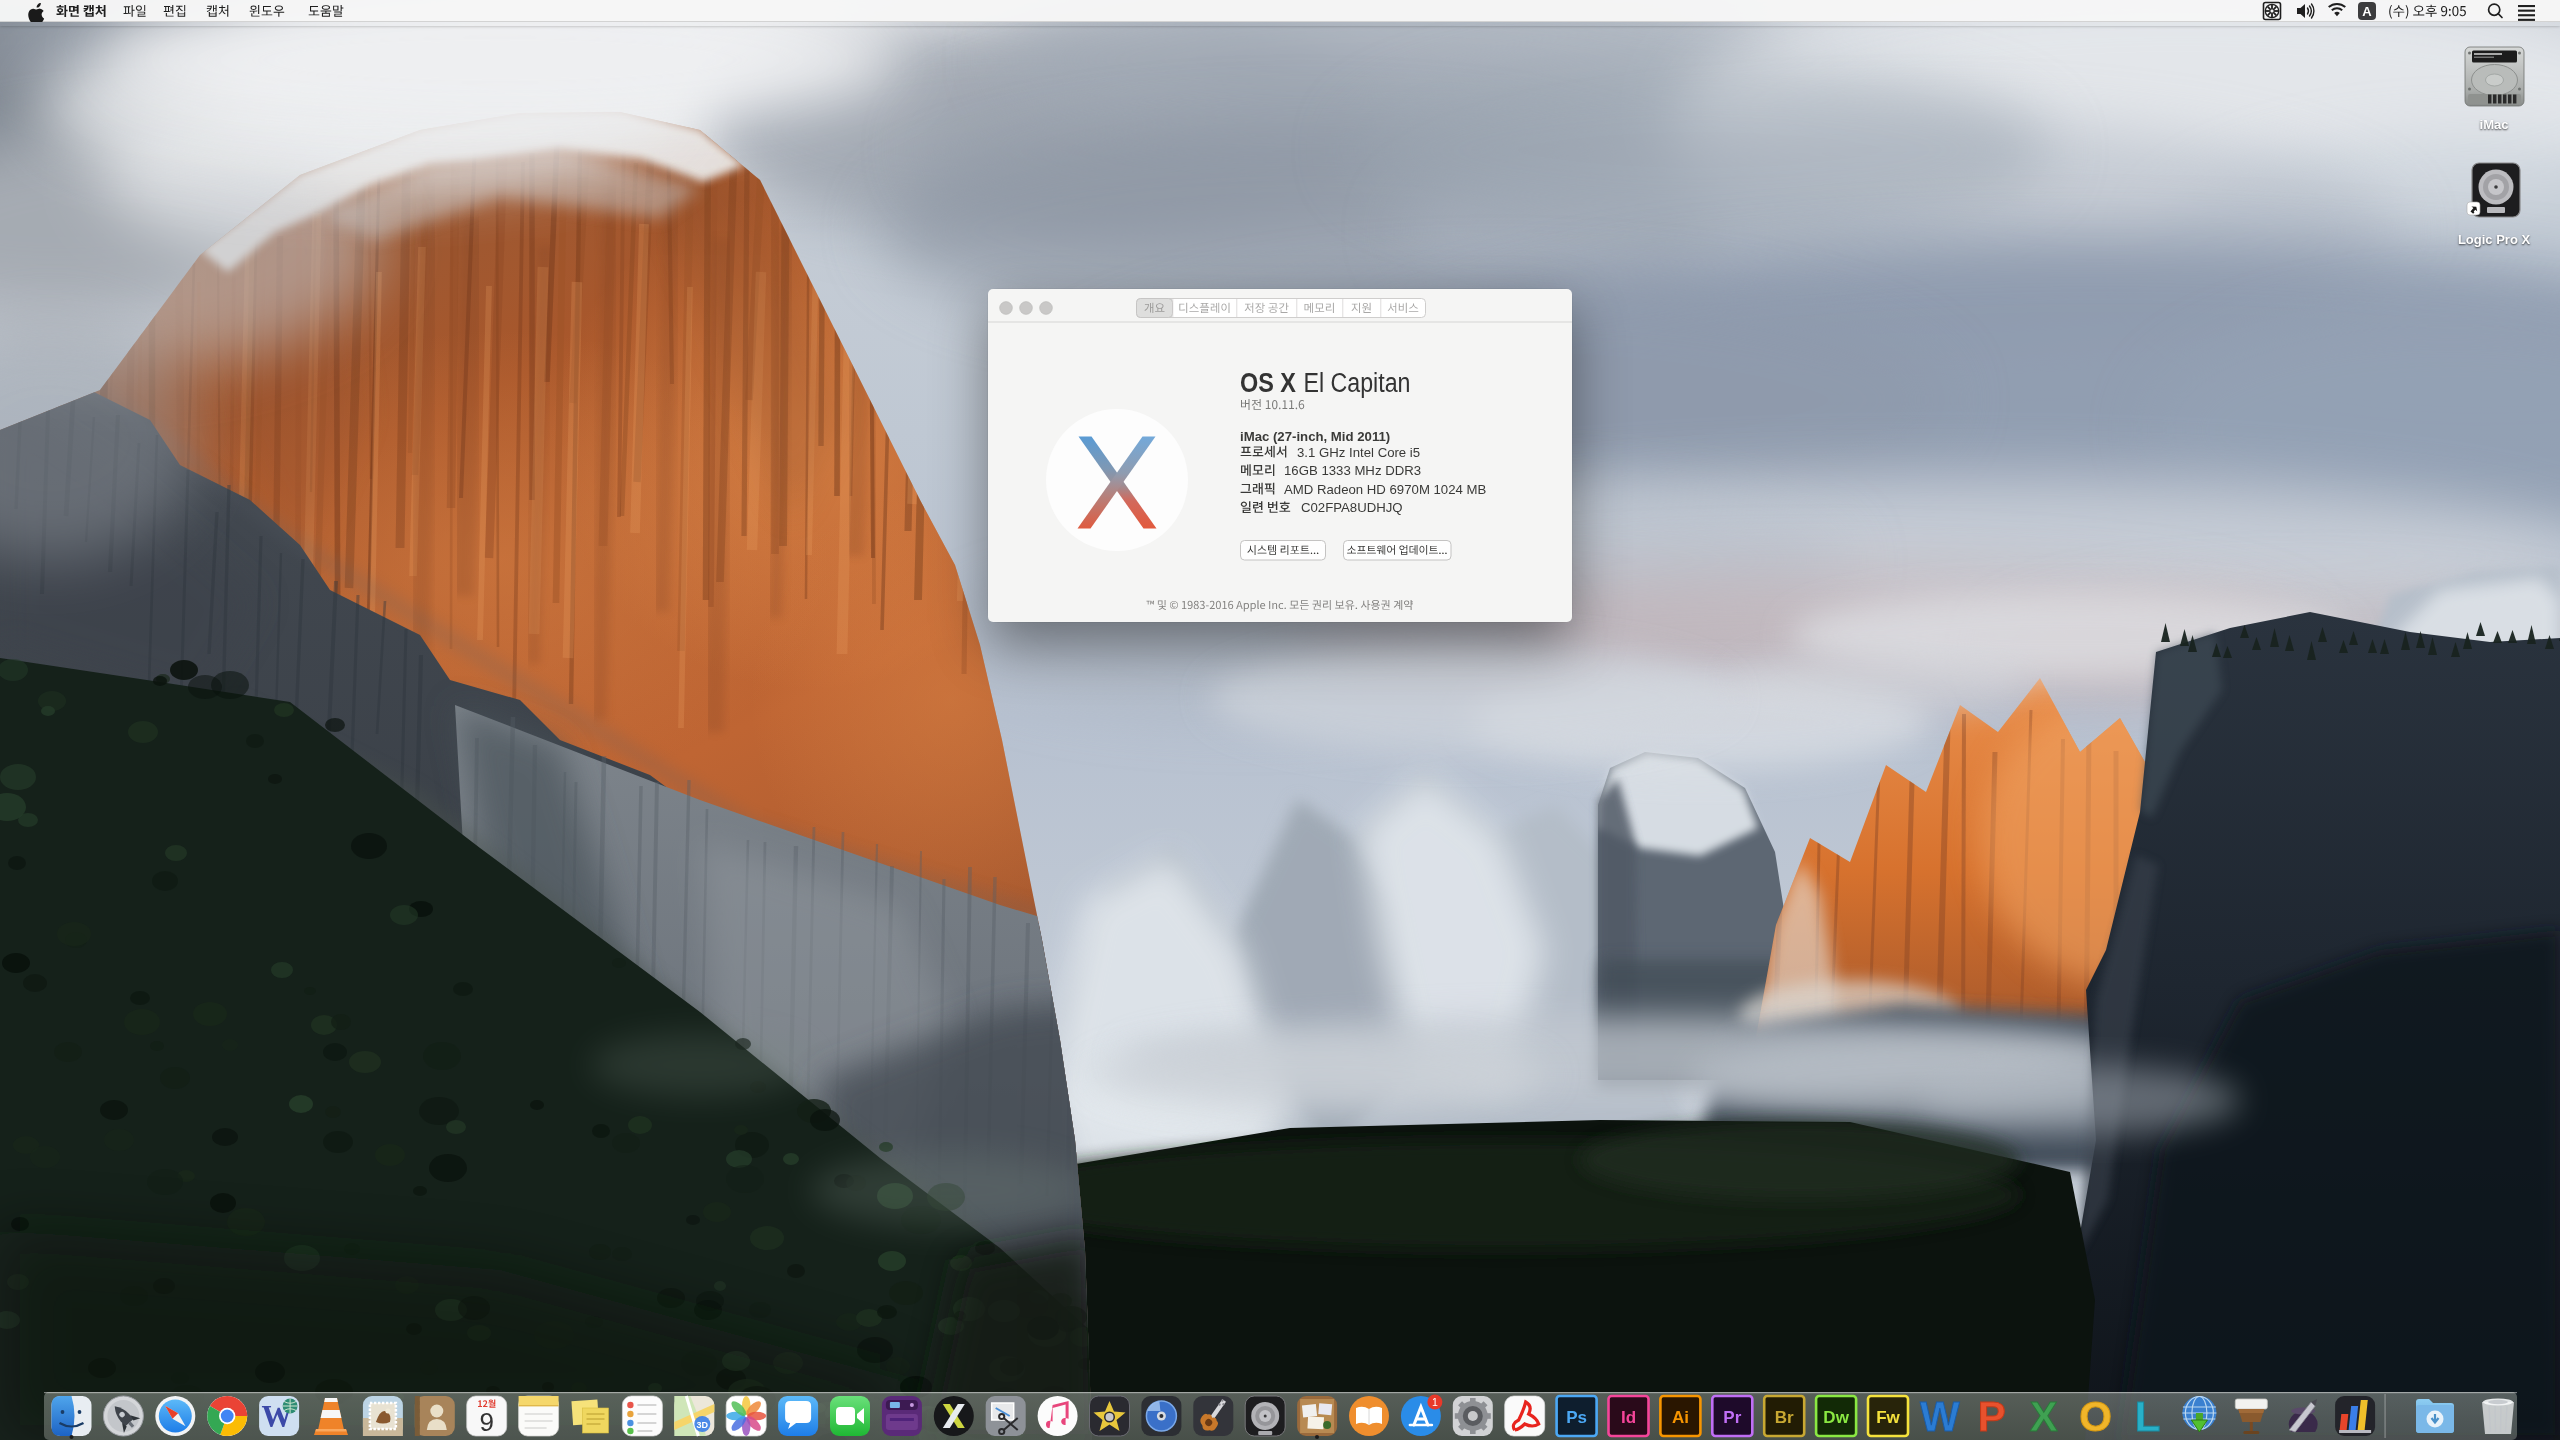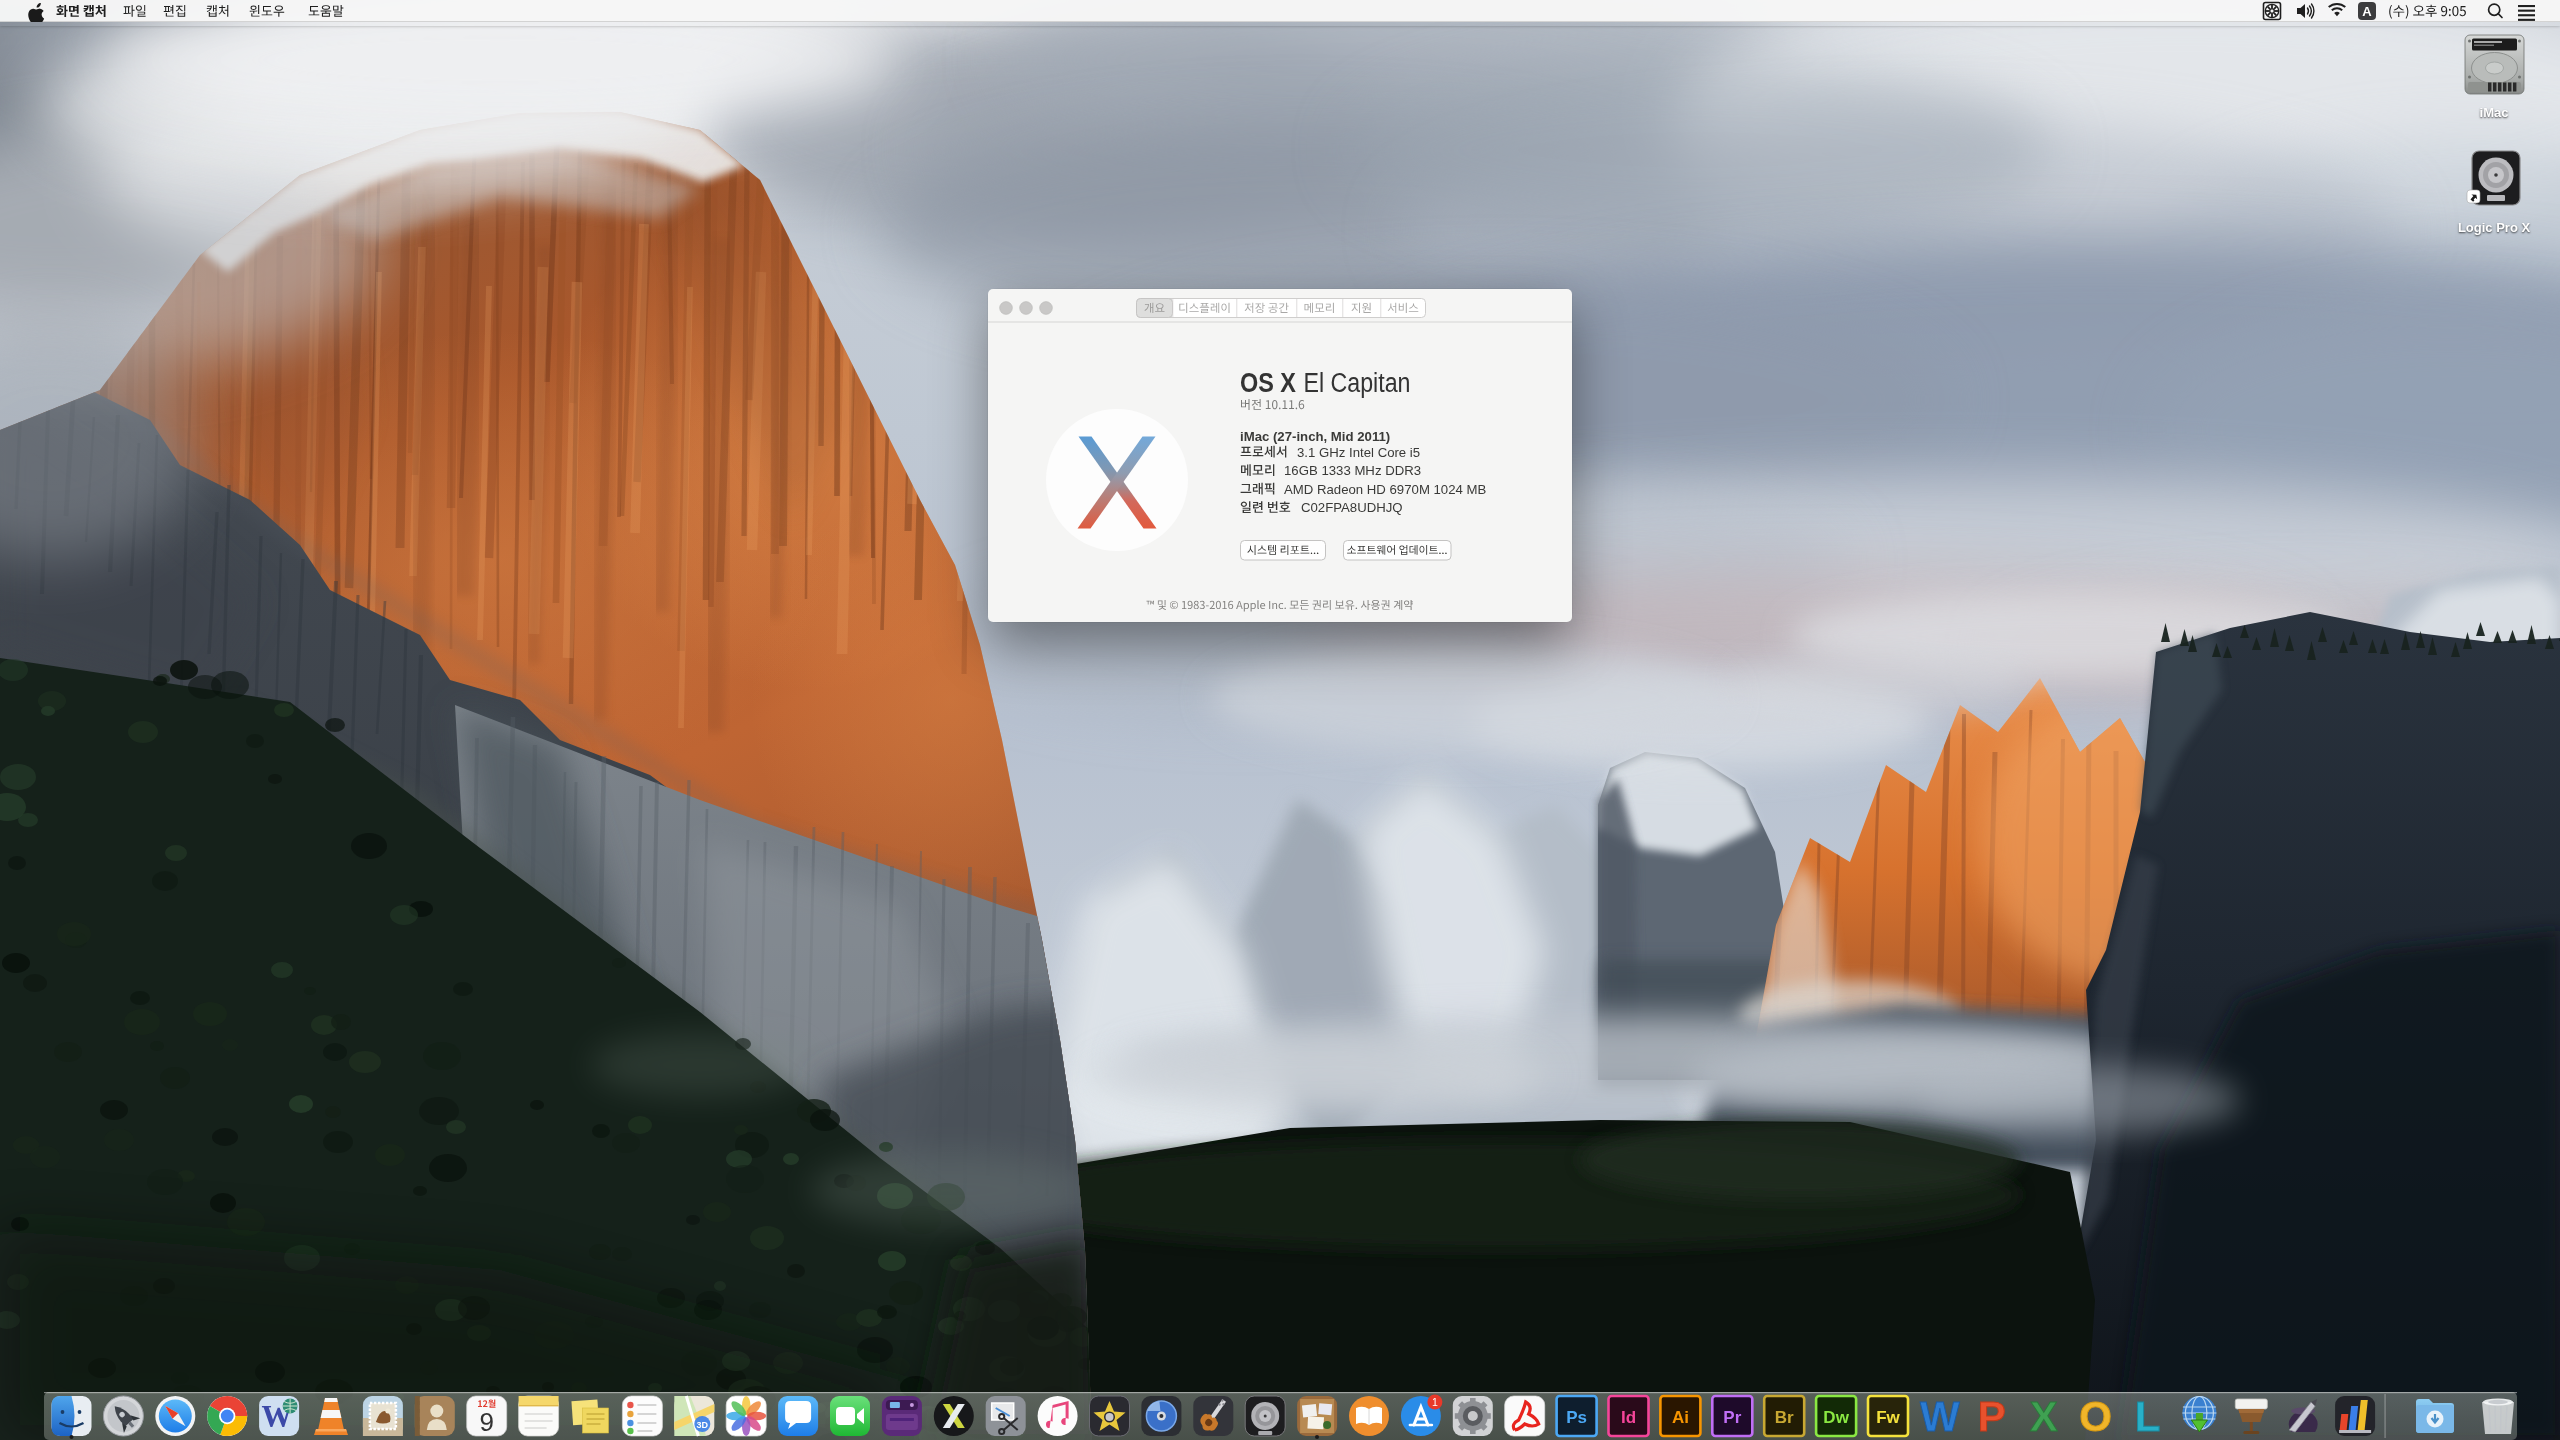--- a/index.html
+++ b/index.html
@@ -1,21 +1,21 @@
 <!DOCTYPE html>
 <html><head><meta charset="utf-8">
 <style>
 html,body{margin:0;padding:0;background:#000;}
 #screen{position:relative;width:2560px;height:1440px;overflow:hidden;font-family:"Liberation Sans",sans-serif;}
 #screen>*{position:absolute;}
 #wallwrap{left:0;top:0;}
 #mbwrap{left:0;top:0;box-shadow:0 0 3px rgba(0,0,0,0.3);}
 #winwrap{left:988px;top:289px;width:584px;height:333px;border-radius:9px;
  box-shadow:0 22px 55px rgba(0,0,0,0.42), 0 0 1px rgba(0,0,0,0.35);}
-#deskwrap{left:2430px;top:32px;}
+#deskwrap{left:2430px;top:44px;}
 #dockwrap{left:0;top:1390px;}
 </style></head>
 <body>
 <div id="screen">
 <div id="wallwrap"><svg id="wall" width="2560" height="1440" viewBox="0 0 2560 1440">
         <defs>
 <linearGradient id="sky" x1="0" y1="0" x2="0" y2="1">
  <stop offset="0" stop-color="#ccd1d8"></stop>
  <stop offset="0.3" stop-color="#bfc8d3"></stop>
  <stop offset="0.5" stop-color="#b7c1d0"></stop>

